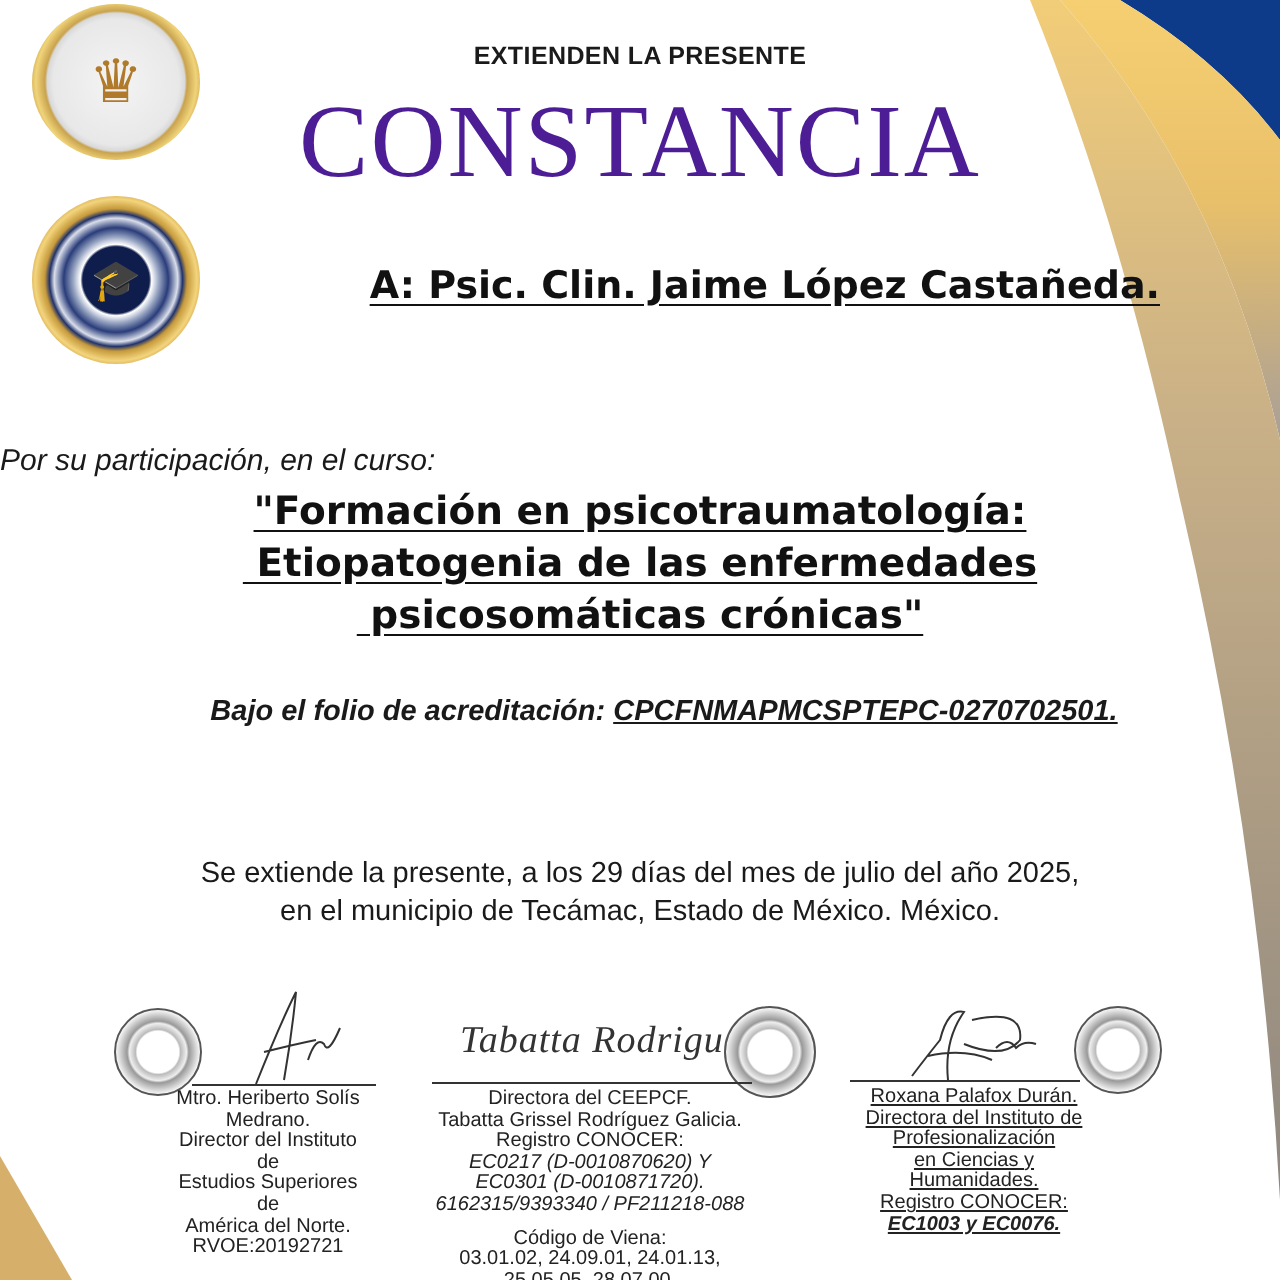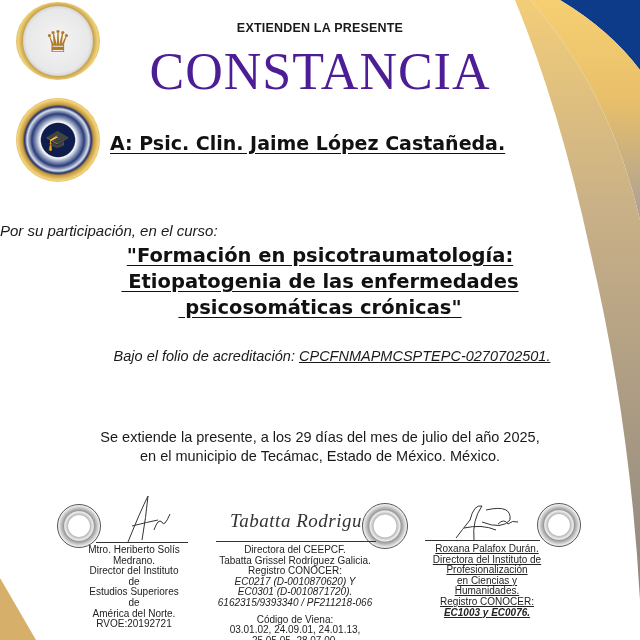--- a/index.html
+++ b/index.html
@@ -14,28 +14,28 @@
   .seal-top { left:16px; top:2px; width:84px; height:78px;
     background: radial-gradient(circle at 50% 50%, #f4f4f4 0%, #e8e8e8 55%, #d9d9d9 60%, #c9a34e 62%, #f0d47a 70%, #b8862d 80%, #e7c56a 90%, #fff 100%); }
   .seal-mid { left:16px; top:98px; width:84px; height:84px;
     background: radial-gradient(circle at 50% 50%, #0f1d4d 0%, #0f1d4d 28%, #ffffff 30%, #9aa7c4 36%, #2a3d7a 44%, #d9deea 52%, #22336b 56%, #c69a3c 60%, #f3d47c 68%, #b8862d 78%, #e7c56a 88%, #fff 100%); }
   .seal-glyph { position:absolute; left:0; right:0; top:0; bottom:0; display:flex; align-items:center; justify-content:center; font-size:30px; }
   .seal-top .seal-glyph { color:#b07a2a; }
   .seal-mid .seal-glyph { color:#fff; font-size:20px; }
 
   .header-small { position:absolute; left:0; width:640px; top:21px; text-align:center; font-family:"Liberation Sans", sans-serif; font-weight:bold; font-size:12.5px; letter-spacing:0.2px; color:#1a1a1a; }
   .title { position:absolute; left:0; width:640px; top:40px; text-align:center; font-family:"Liberation Serif", serif; font-size:52px; letter-spacing:1px; color:#4c1d95; line-height:64px; }
-  .recipient { position:absolute; left:110px; width:470px; top:132px; text-align:left; font-family:"DejaVu Sans", sans-serif; font-weight:bold; font-size:19px; text-decoration:underline; text-underline-offset:3px; color:#111; }
+  .recipient { position:absolute; left:110px; width:470px; top:132px; text-align:right; font-family:"DejaVu Sans", sans-serif; font-weight:bold; font-size:19px; text-decoration:underline; text-underline-offset:3px; color:#111; }
 
   .intro { position:absolute; left:0; width:640px; top:222px; font-size:15px; color:#1a1a1a;font-style:italic; }
   .course { position:absolute; left:60px; width:520px; top:243px; text-align:center; font-family:"DejaVu Sans", sans-serif; font-weight:bold; font-size:19.5px; line-height:26px; color:#111; }
   .course span { display:block; text-decoration:underline; text-underline-offset:3px; white-space:pre; }
 
   .details { position:absolute; left:0; width:640px; top:347px; text-align:center; font-size:14.5px; line-height:19px; color:#1a1a1a; }
-  .details .bold-line { font-weight:normal; font-style:italic;margin-left:24px; }
+  .details .bold-line { font-weight:bold; font-style:italic;margin-left:24px; }
   .details .folio { text-decoration:underline; }
   .date-block { position:absolute; left:0; width:640px; top:428px; text-align:center; font-size:14.5px; line-height:19px; color:#1a1a1a; }
 
   
   .sig { position:absolute; text-align:center; font-size:10px; line-height:10.6px; color:#222; }
   .sig-scribble { position:absolute; }
   .mini-seal { position:absolute; border-radius:50%; box-sizing:border-box; border:1.5px solid #555; background:radial-gradient(circle, #fff 0%, #fff 35%, #bbb 38%, #eee 48%, #999 52%, #f4f4f4 70%, #888 100%); }
   .italic { font-style:italic; }
 
   .corner-bl { position:absolute; left:0; top:0; width:640px; height:640px; pointer-events:none; }
@@ -115,21 +115,21 @@
 
   <div style="position:absolute; left:230px; top:510px; font-family:'Liberation Serif', serif; font-style:italic; font-size:19px; color:#333; letter-spacing:0.5px;">Tabatta Rodriguez</div>
   <div class="mini-seal" style="left:362px; top:503px; width:46px; height:46px;"></div>
   <div style="position:absolute; left:216px; top:541px; width:160px; height:1px; background:#333;"></div>
   <div class="sig" style="left:210px; top:545px; width:170px;">
     <div>Directora del CEEPCF.</div>
     <div>Tabatta Grissel Rodríguez  Galicia.</div>
     <div>Registro CONOCER:</div>
     <div class="italic">EC0217 (D-0010870620) Y</div>
     <div class="italic">EC0301 (D-0010871720).</div>
-    <div class="italic">6162315/9393340 / PF211218-066</div>
+    <div class="italic">6162315/9393340 / PF211218-088</div>
     <div style="height:6px;"></div>
     <div>Código de Viena:</div>
     <div>03.01.02, 24.09.01, 24.01.13, 25.05.05, 28.07.00,</div>
 
   </div>
 
   <svg class="sig-scribble" style="left:452px; top:500px;" width="70" height="44" viewBox="0 0 70 44">
     <path d="M4 38 Q10 30 18 20 Q22 4 30 6 Q20 20 22 40 M12 28 Q30 24 44 30 M34 10 Q60 4 58 20 Q50 30 30 22 M46 24 Q52 18 56 24 Q60 20 66 22" stroke="#333" stroke-width="1" fill="none"></path>
   </svg>
   <div class="mini-seal" style="left:537px; top:503px; width:44px; height:44px;"></div>

